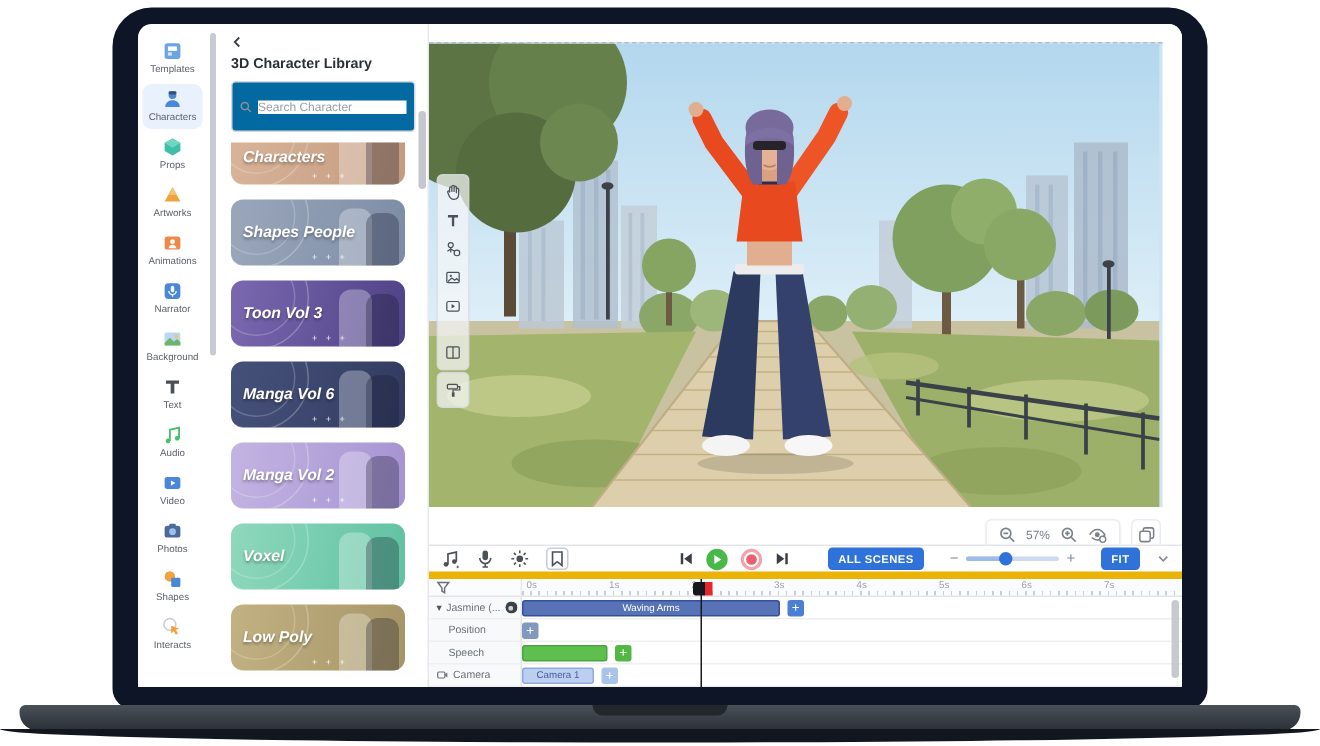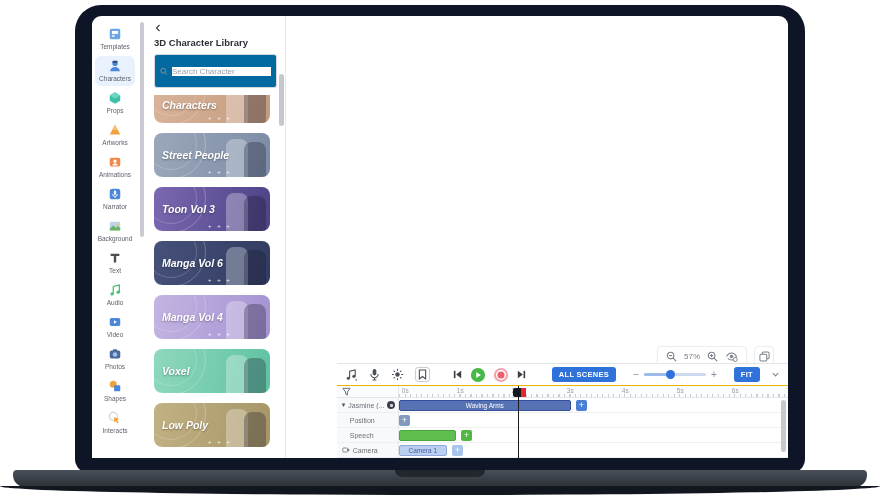--- a/index.html
+++ b/index.html
@@ -37,40 +37,40 @@
   .card-label { position:absolute; left:8px; top:50%; transform:translateY(-50%); font-size:10.5px; font-weight:bold; font-style:italic; color:#fff; text-shadow:0 1px 2px rgba(0,0,0,.35); white-space:nowrap; z-index:3; }
   .card.cut-top .card-label { top:60%; }
   .card-spark { position:absolute; left:54px; bottom:2px; font-size:6px; letter-spacing:2px; color:rgba(255,255,255,.9); line-height:5px; z-index:3; text-align:center; }
   .fig1 { position:absolute; right:22px; top:6px; width:22px; height:50px; border-radius:8px 8px 0 0; background:rgba(255,255,255,.30); }
   .fig2 { position:absolute; right:4px; top:9px; width:22px; height:48px; border-radius:8px 8px 0 0; background:rgba(20,20,40,.30); }
   .swirl { position:absolute; left:-18px; top:-24px; width:70px; height:70px; border:1px solid rgba(255,255,255,.25); border-radius:50%; }
   .swirl:after { content:""; position:absolute; left:8px; top:8px; right:8px; bottom:8px; border:1px solid rgba(255,255,255,.2); border-radius:50%; }
   .panel-scroll { position:absolute; right:1px; top:58px; width:5px; height:52px; background:#c4c7cf; border-radius:3px; }
 
   
-  .main { flex:1; display:flex; flex-direction:column; position:relative;align-items:flex-end; }
+  .main { flex:1; display:flex; flex-direction:column; position:relative; }
   .canvas-area { position:relative; height:356px; background:#fff; }
   .scene-wrap { position:absolute; left:0; top:12px; right:13px; height:310px; border-top:1px dashed #b8bdc5; overflow:hidden; background:#cfe4f2; }
   .scene-wrap svg { display:block; }
 
   
   .cv-tools { position:absolute; left:5px; top:100px; width:22px; background:rgba(245,247,248,.72); border:1px solid rgba(210,214,220,.6); border-radius:4px; display:flex; flex-direction:column; align-items:center; padding:5px 0; gap:7px; }
   .cv-tools.mini { top:232px; }
   .cv-tools svg { width:12px; height:12px; display:block; cursor:pointer; }
   .cv-div { width:14px; height:5px; }
 
   
   .zoombar-wrap { position:absolute; right:14px; top:330px; display:flex; gap:7px; }
   .zoombar { height:20px; background:#fff; border:1px solid #ebedf0; border-radius:4px; box-shadow:0 1px 2px rgba(0,0,0,.05); display:flex; align-items:center; gap:7px; padding:0 8px; }
   .zoom-pct { font-size:8px; color:#7b818a; }
   .sq-btn { width:20px; height:20px; background:#fff; border:1px solid #ebedf0; border-radius:4px; display:flex; align-items:center; justify-content:center; cursor:pointer; }
 
   
   .timeline { flex:1; border-top:1px solid #e3e5e8; display:flex; flex-direction:column; position:relative; background:#fff; }
-  .tl-toolbar { height:22px; display:flex; align-items:center; padding:0 8px; gap:11px; border-bottom:1px solid #eab308; }
+  .tl-toolbar { height:22px; display:flex; align-items:center; padding:0 8px; gap:11px; border-bottom:5px solid #eab308; }
   .tl-toolbar svg { display:block; cursor:pointer; }
   .bm-box { width:15px; height:15px; border:1px solid #c9ccd2; border-radius:3px; display:flex; align-items:center; justify-content:center; }
   .spacer { flex:1; }
   .transport { display:flex; align-items:center; gap:7px; margin-right:14px; }
   .blue-btn { height:15px; padding:0 7px; background:#2f72d9; color:#fff; font-size:7.5px; font-weight:bold; border:0; border-radius:3px; display:flex; align-items:center; cursor:pointer; font-family:"Liberation Sans",sans-serif; letter-spacing:.3px; }
   .sliderbox { display:flex; align-items:center; gap:5px; margin:0 6px; }
   .sl-sym { font-size:10px; color:#868c95; cursor:pointer; line-height:1; }
   .sl-track { position:relative; width:62px; height:3px; background:#cdd9ee; border-radius:2px; cursor:pointer; }
   .sl-fill { position:absolute; left:0; top:0; height:3px; width:26px; background:#9cbbe8; border-radius:2px; }
   .sl-dot { position:absolute; left:22px; top:-3px; width:9px; height:9px; background:#2f72d9; border-radius:50%; }
@@ -238,42 +238,42 @@
           <div class="swirl"></div>
             <div class="fig1"></div>
             <div class="fig2"></div>
           <span class="card-label">Characters</span>
           <span class="card-spark">+ + +</span>
         </div>
         <div class="card" style="background: linear-gradient(100deg, rgb(154, 167, 187), rgb(125, 140, 166));">
           <div class="swirl"></div>
             <div class="fig1"></div>
             <div class="fig2"></div>
-          <span class="card-label">Street People</span>
+          <span class="card-label">Shapes People</span>
           <span class="card-spark">+ + +</span>
         </div>
         <div class="card" style="background: linear-gradient(100deg, rgb(123, 104, 176), rgb(78, 66, 134));">
           <div class="swirl"></div>
             <div class="fig1"></div>
             <div class="fig2"></div>
           <span class="card-label">Toon Vol 3</span>
           <span class="card-spark">+ + +</span>
         </div>
         <div class="card" style="background: linear-gradient(100deg, rgb(70, 81, 122), rgb(50, 60, 98));">
           <div class="swirl"></div>
             <div class="fig1"></div>
             <div class="fig2"></div>
           <span class="card-label">Manga Vol 6</span>
           <span class="card-spark">+ + +</span>
         </div>
         <div class="card" style="background: linear-gradient(100deg, rgb(195, 180, 226), rgb(165, 147, 210));">
           <div class="swirl"></div>
             <div class="fig1"></div>
             <div class="fig2"></div>
-          <span class="card-label">Manga Vol 4</span>
+          <span class="card-label">Manga Vol 2</span>
           <span class="card-spark">+ + +</span>
         </div>
         <div class="card" style="background: linear-gradient(100deg, rgb(143, 216, 189), rgb(95, 194, 162));">
           <div class="swirl"></div>
             <div class="fig1"></div>
             <div class="fig2"></div>
           <span class="card-label">Voxel</span>
 
         </div>
         <div class="card" style="background: linear-gradient(100deg, rgb(194, 177, 131), rgb(166, 149, 102));">

